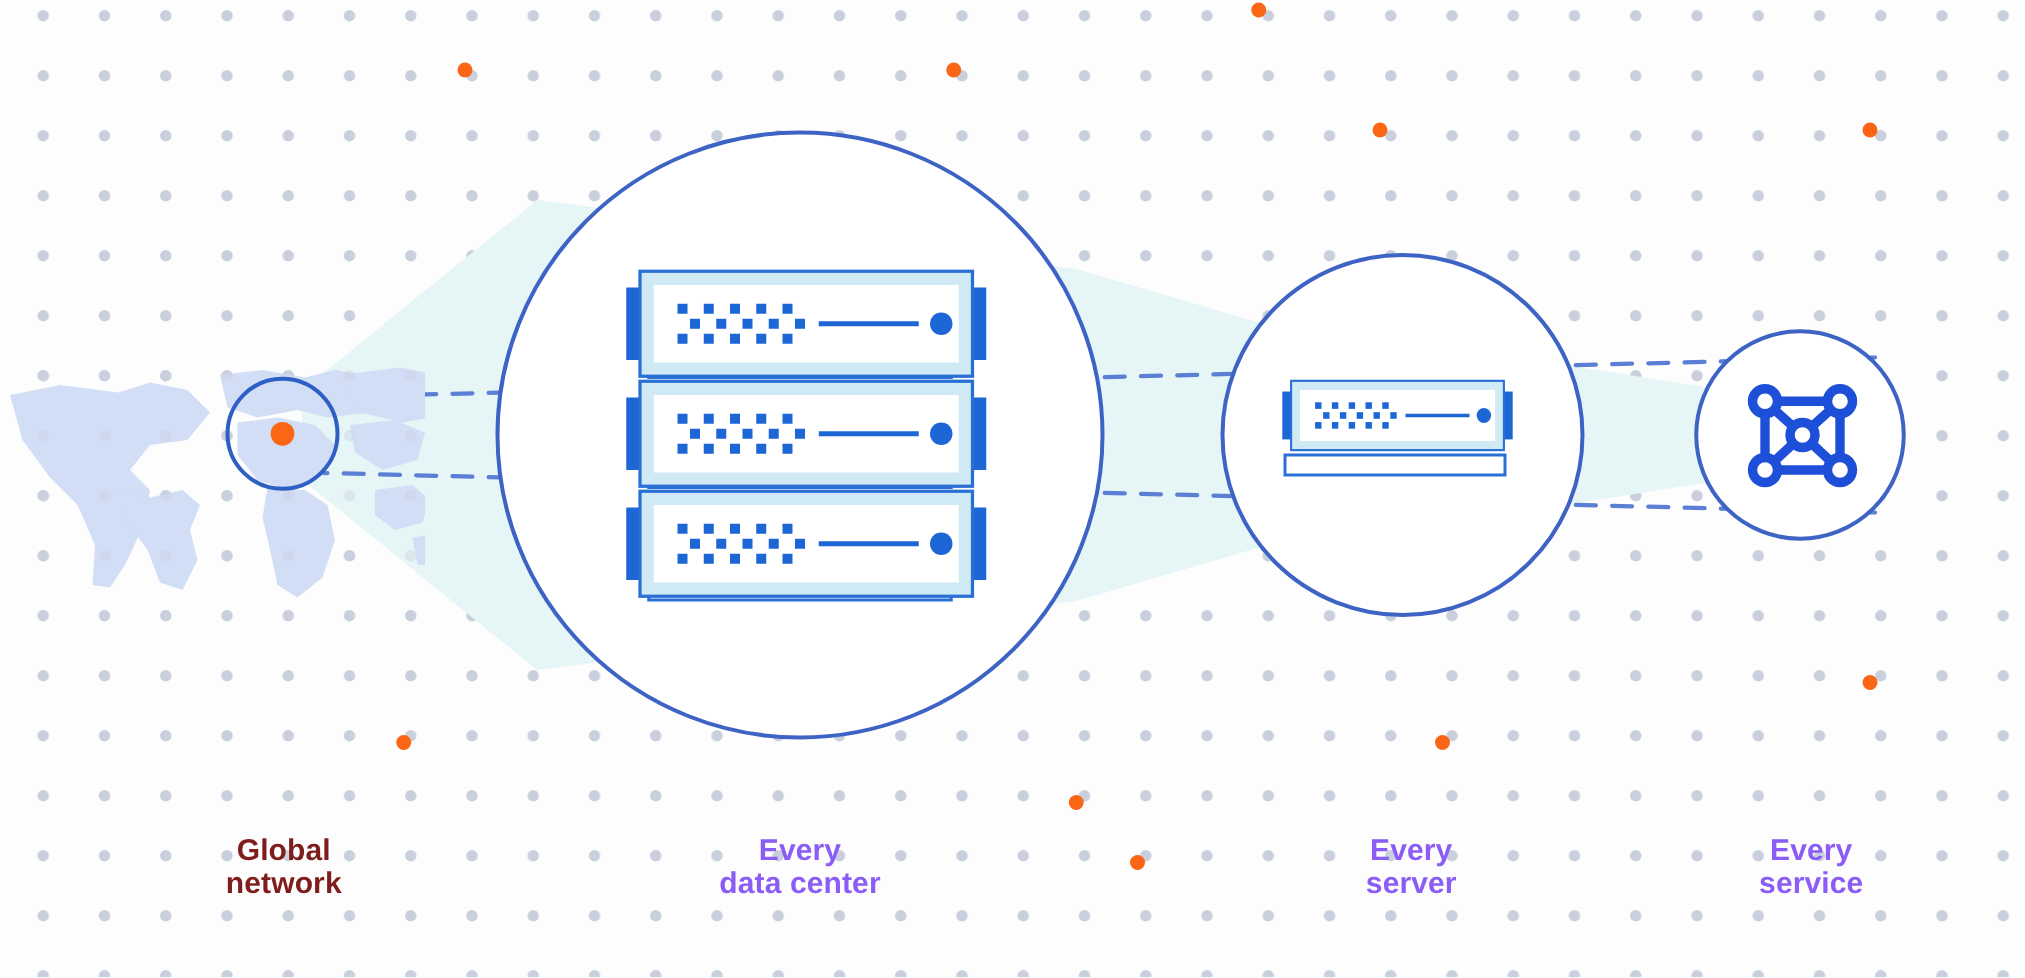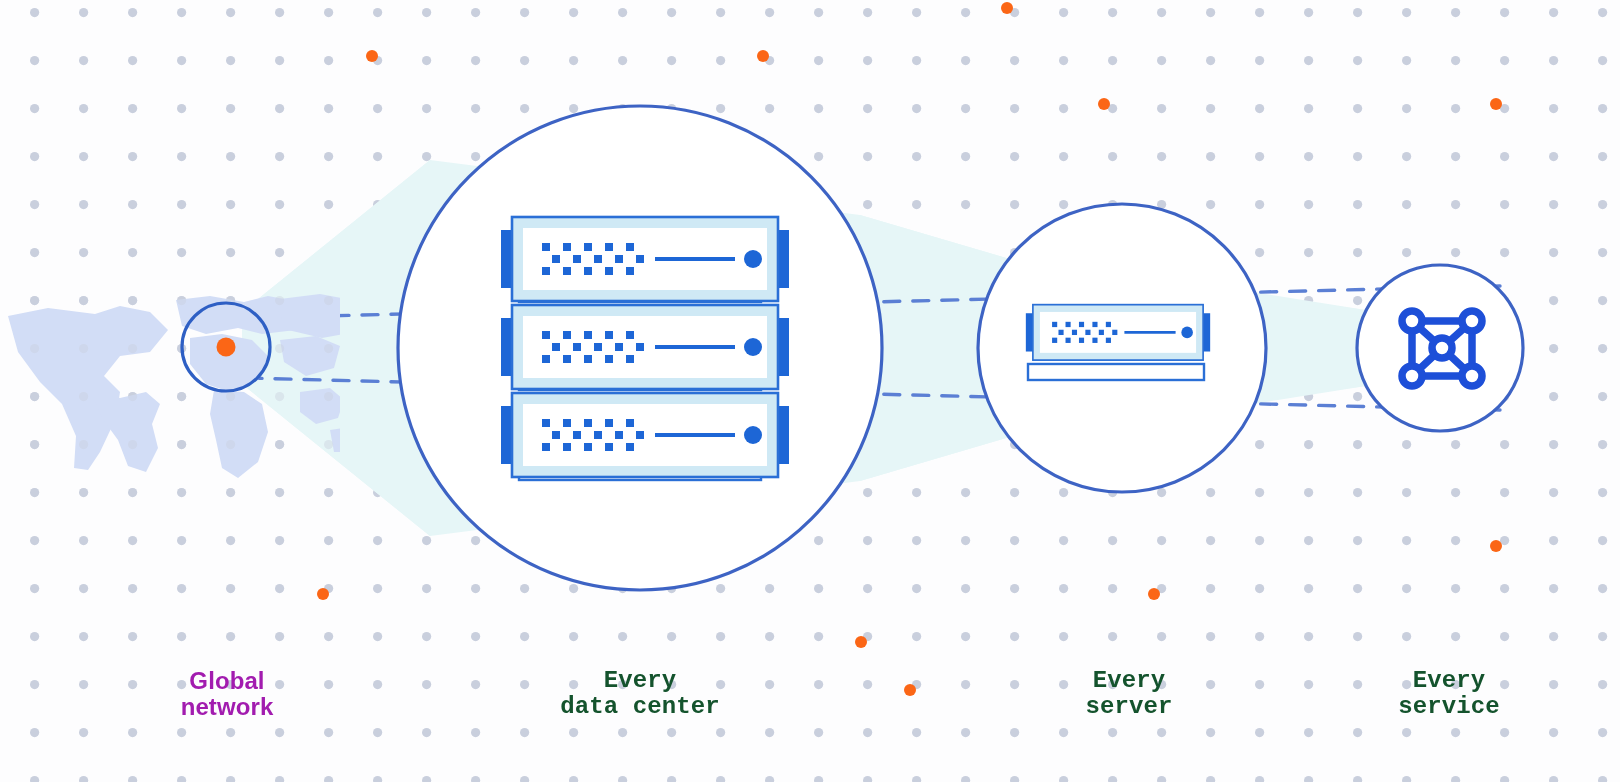--- a/index.html
+++ b/index.html
@@ -36,22 +36,22 @@
   .lbl {
     position: absolute;
     text-align: center;
     font-size: 24px;
     line-height: 1.08;
     font-weight: 700;
     letter-spacing: .1px;
     white-space: pre-line;
     transform: translateX(-50%);
   }
-  .lbl-global { color: #a21caf; }
-  .lbl-dark { color: #14532d; font-family: Liberation Mono, monospace; }
+  .lbl-global { color: #7f1d1d; }
+  .lbl-dark { color: #8b5cf6; }
 </style>
 </head>
 <body>
 
 <div id="stage">
 
   <svg id="scene" viewBox="0 0 1620 782" aria-hidden="true">
     <defs>
       <pattern id="dotgrid" x="30" y="8" width="49" height="48" patternUnits="userSpaceOnUse">
         <circle cx="4.6" cy="4.6" r="4.6" fill="#c9cfdd"></circle>

